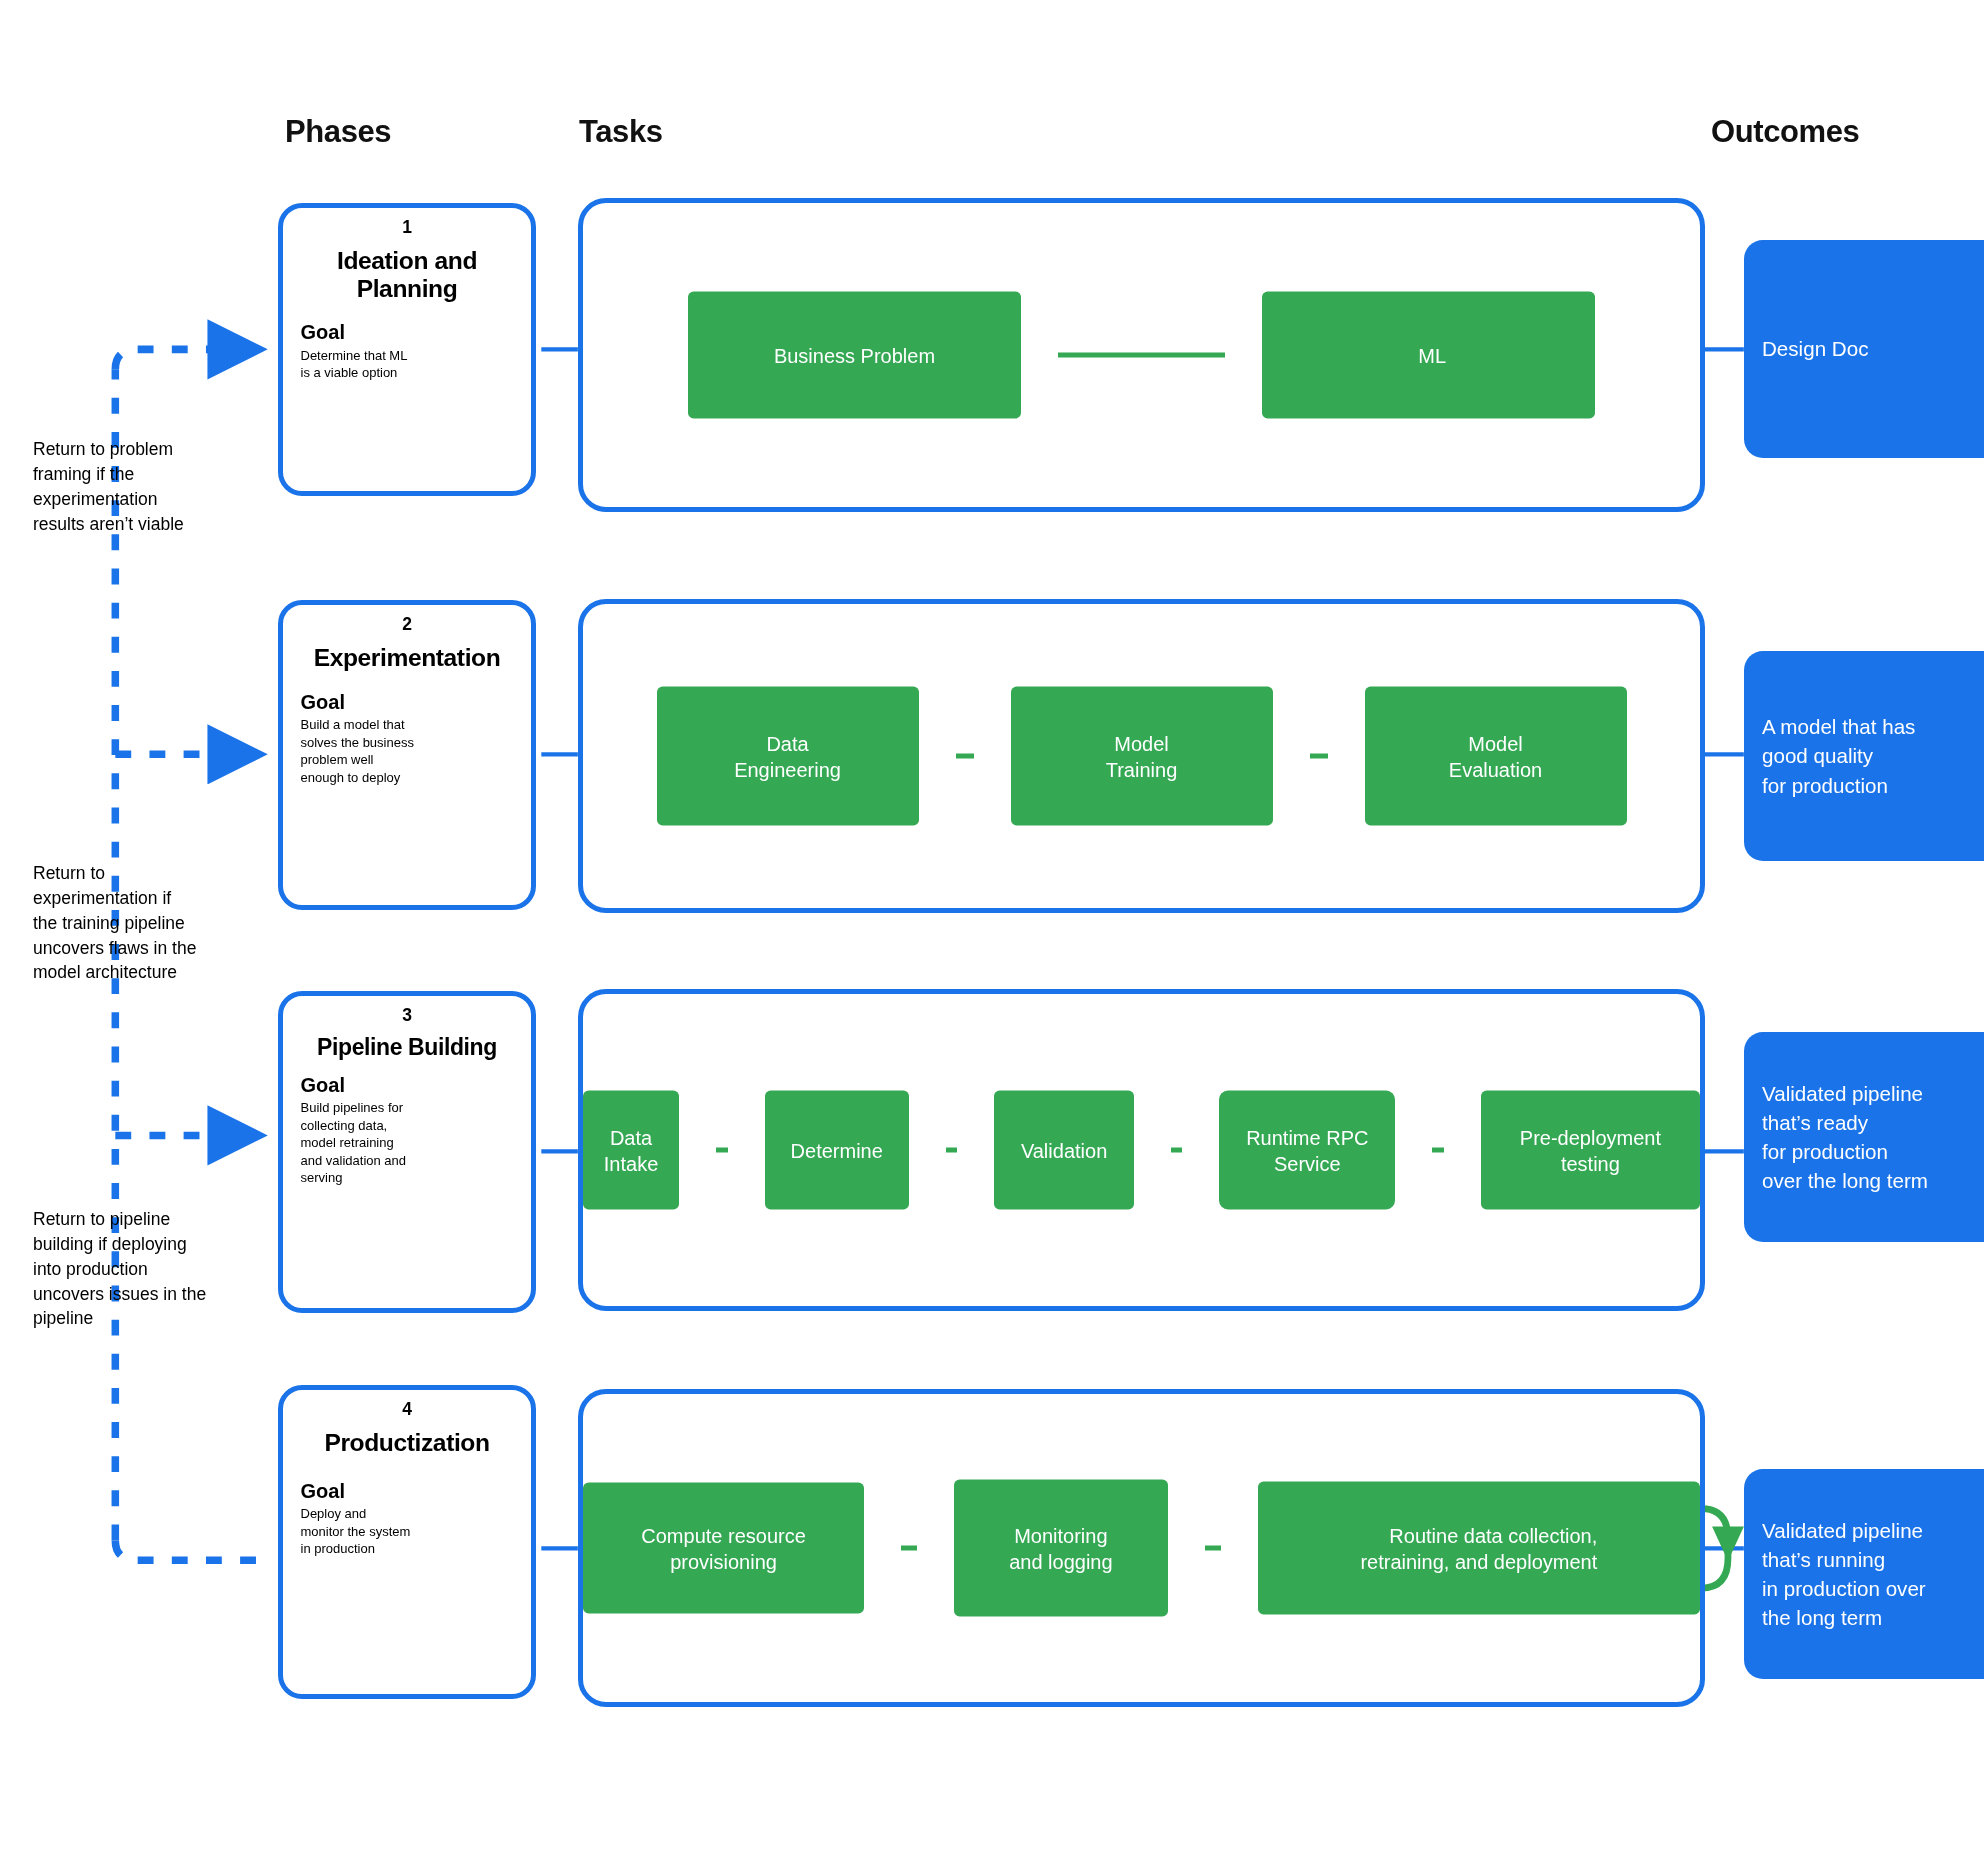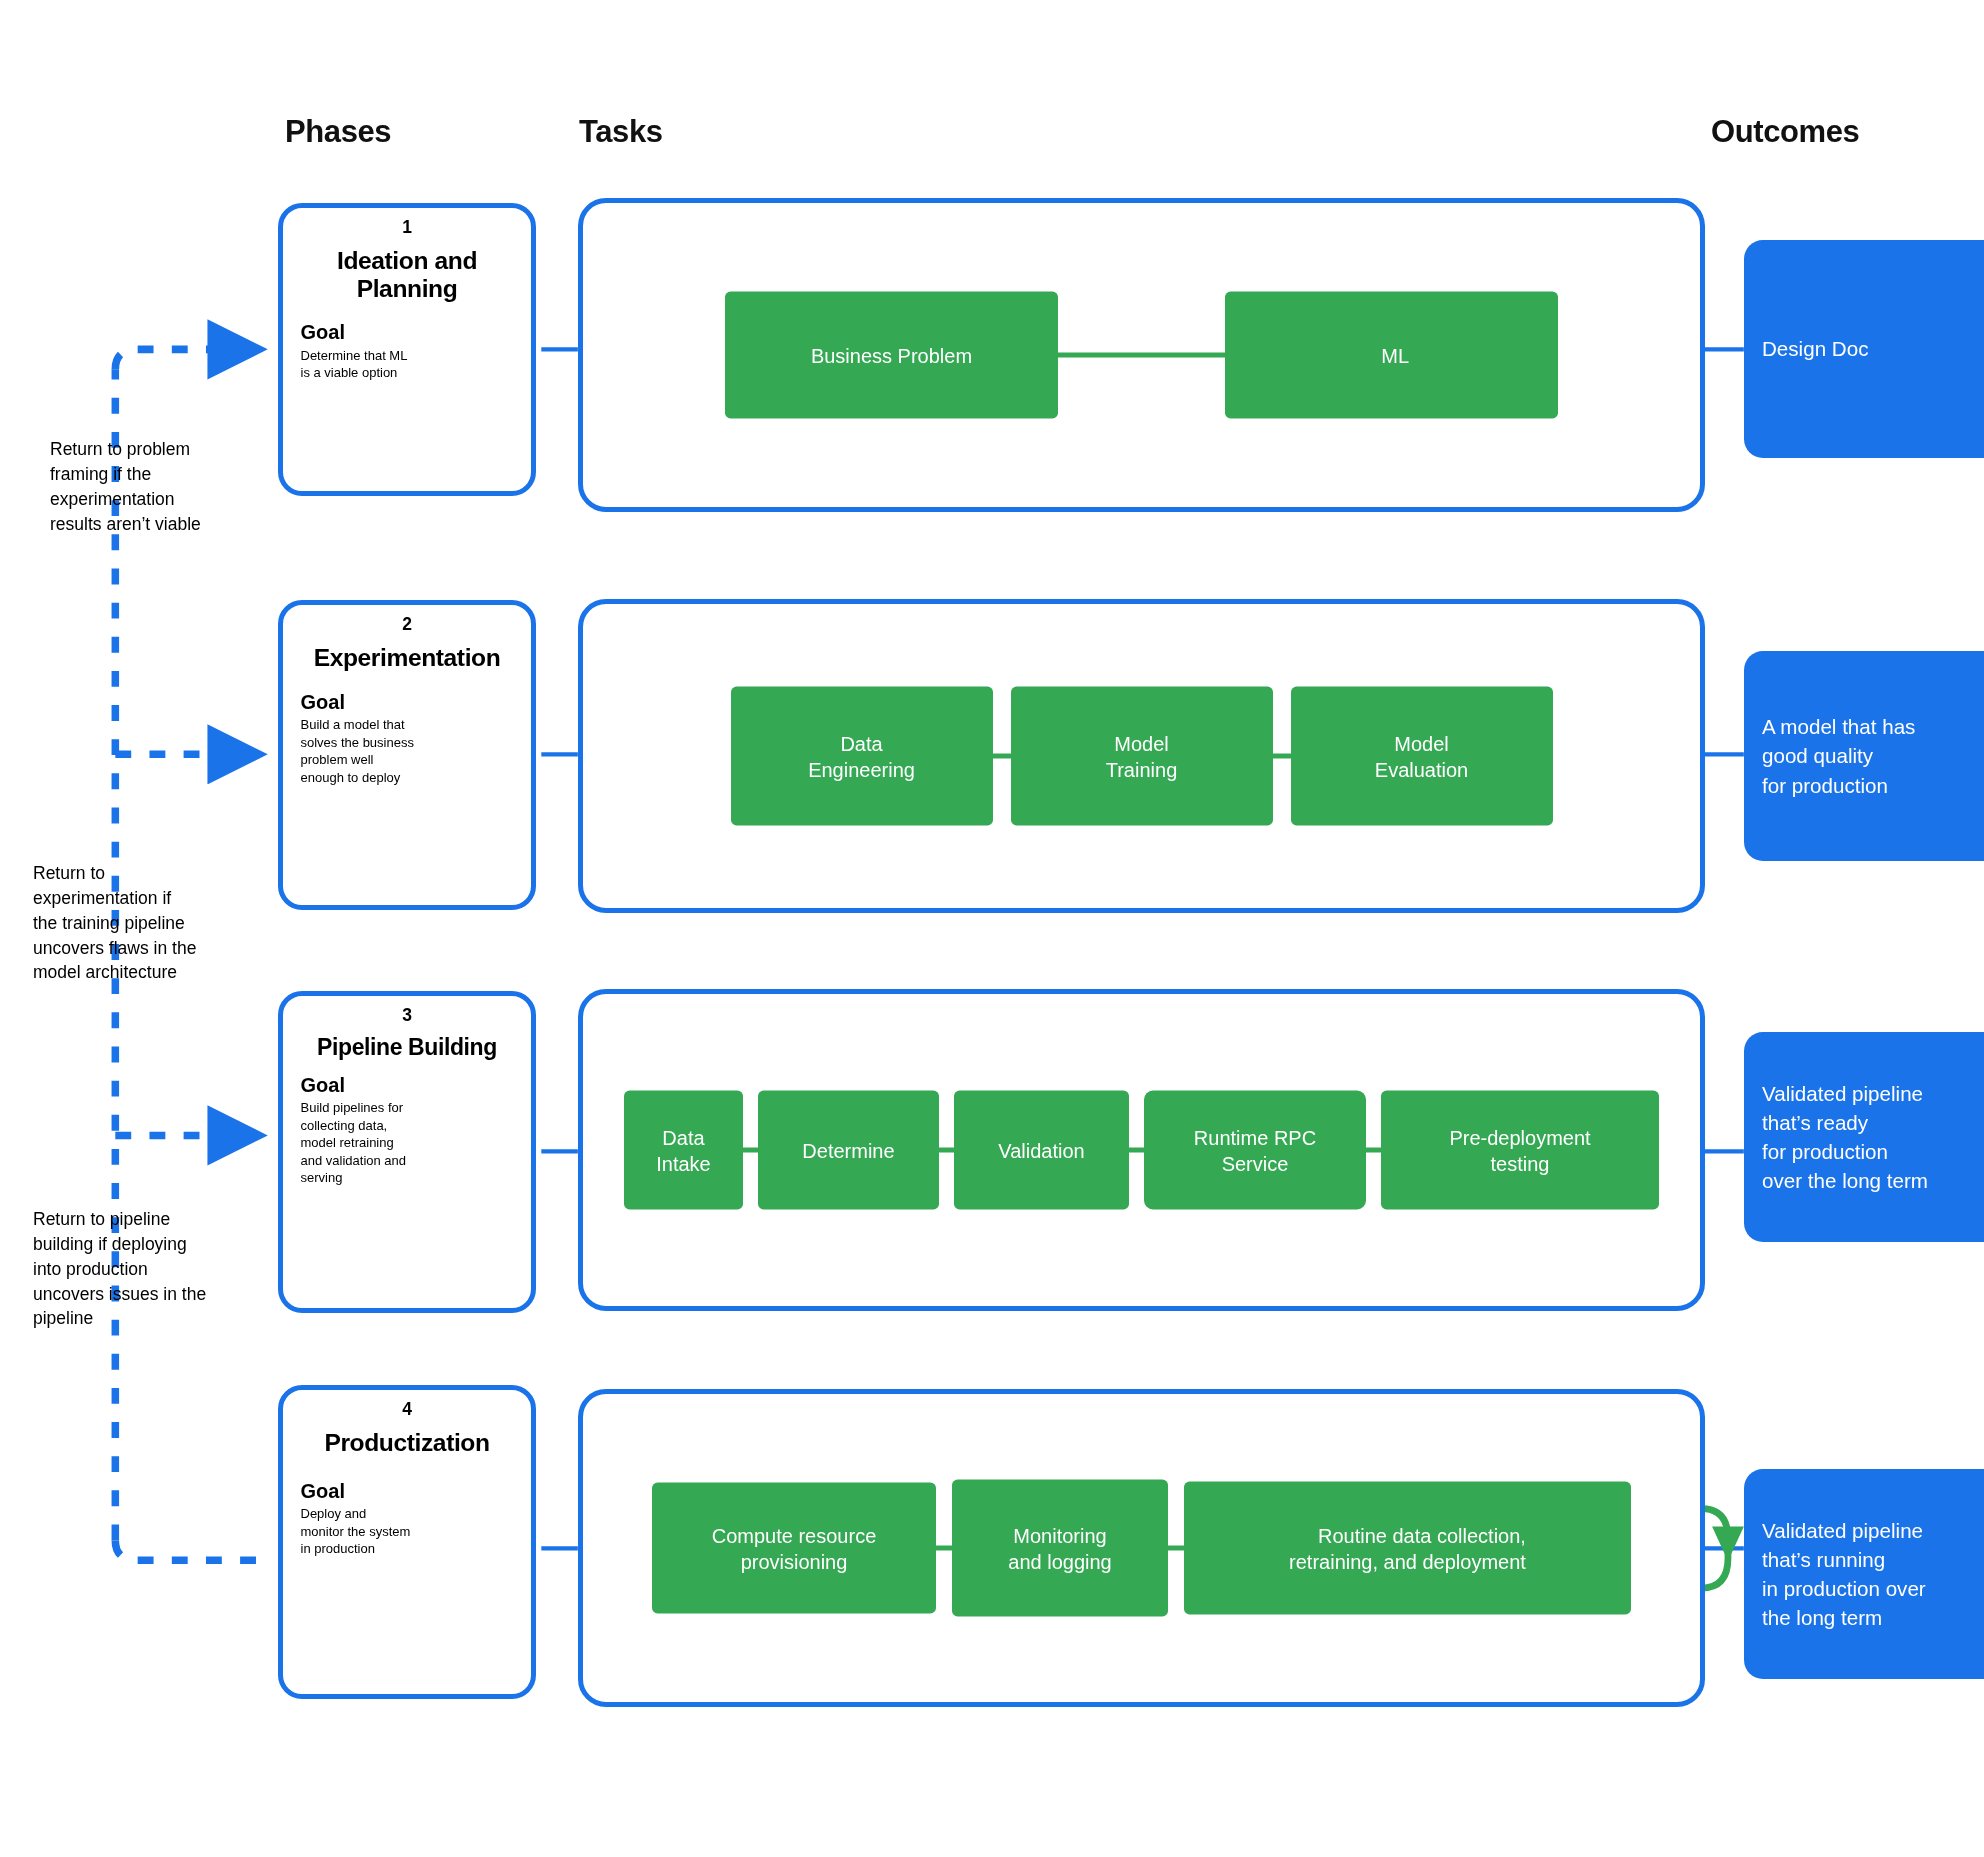--- a/index.html
+++ b/index.html
@@ -34,21 +34,21 @@
   .phase-goal-text{ font-size:13px; line-height:1.35; margin-top:2.4px; }
 
   
   .tasks-panel{
     position:absolute; border:5.6px solid #1a73e8; border-radius:28px;
     background:#fff;
   }
   .task-row{
     position:absolute; left:0; right:0; top:50%;
     transform:translateY(-50%);
-    display:flex; align-items:center; justify-content:center;
+    display:flex; align-items:center; justify-content:center;gap:37px;
   }
   .task-box{
     background:#34a853; color:#fff; border-radius:5.6px;
     display:flex; align-items:center; justify-content:center;
     text-align:center; padding:7.1px 8.7px;
     font-size:20px; line-height:1.3; white-space:pre-line;
   }
   .connector{ height:4.4px; background:#34a853; }
 
   
@@ -238,21 +238,21 @@
 for production</div>
   <div class="outcome-card" style="left:1744px; top:1032px; width:314px; height:210px;">Validated pipeline
 that’s ready
 for production
 over the long term</div>
   <div class="outcome-card" style="left:1744px; top:1469px; width:314px; height:210px;">Validated pipeline
 that’s running
 in production over
 the long term</div>
 
-  <div class="annot" style="left:50px; top:437px; width:246px;">Return to problem
+  <div class="annot" style="left:33px; top:437px; width:246px;">Return to problem
 framing if the
 experimentation
 results aren’t viable</div>
   <div class="annot" style="left:33px; top:1207px; width:258px;">Return to pipeline
 building if deploying
 into production
 uncovers issues in the
 pipeline</div>
   <div class="annot" style="left:33px; top:861px; width:254px;">Return to
 experimentation if

